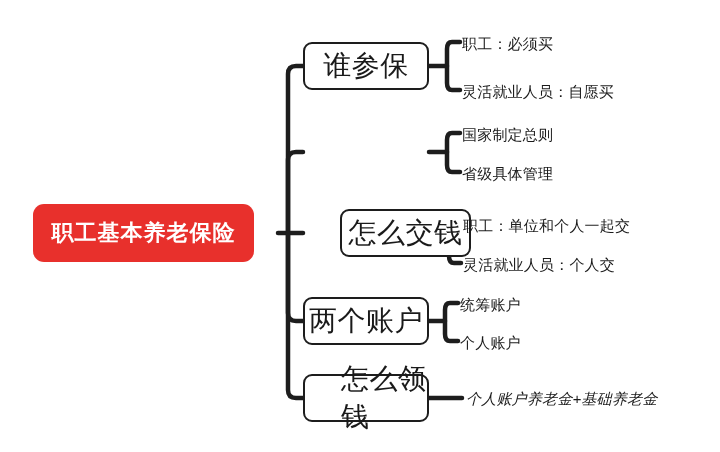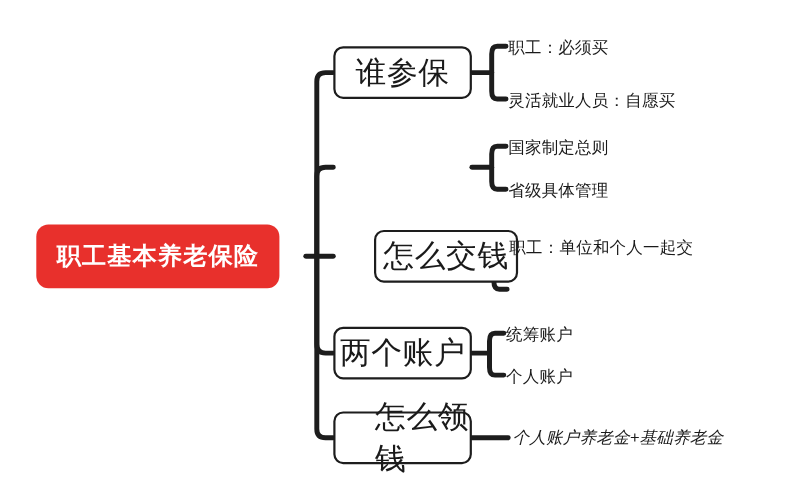--- a/index.html
+++ b/index.html
@@ -104,19 +104,20 @@
     <span>怎么领钱</span>
   </div>
 
   <div class="leaf-label" style="left:462px;top:36px;">职工：必须买</div>
   <div class="leaf-label" style="left:462px;top:84px;">灵活就业人员：自愿买</div>
 
   <div class="leaf-label" style="left:462px;top:127px;">国家制定总则</div>
   <div class="leaf-label" style="left:462px;top:166px;">省级具体管理</div>
 
   <div class="leaf-label" style="left:463px;top:218px;text-align:center;">职工：单位和个人一起交</div>
+  <div class="leaf-label" style="left:463px;top:257px;">灵活就业人员：个人交</div>
 
   <div class="leaf-label" style="left:460px;top:297px;">统筹账户</div>
   <div class="leaf-label" style="left:460px;top:335px;">个人账户</div>
 
   <div class="leaf-label" style="left:466px;top:391px;font-style:italic;">个人账户养老金+基础养老金</div>
 
 </div>
 
 </body></html>

